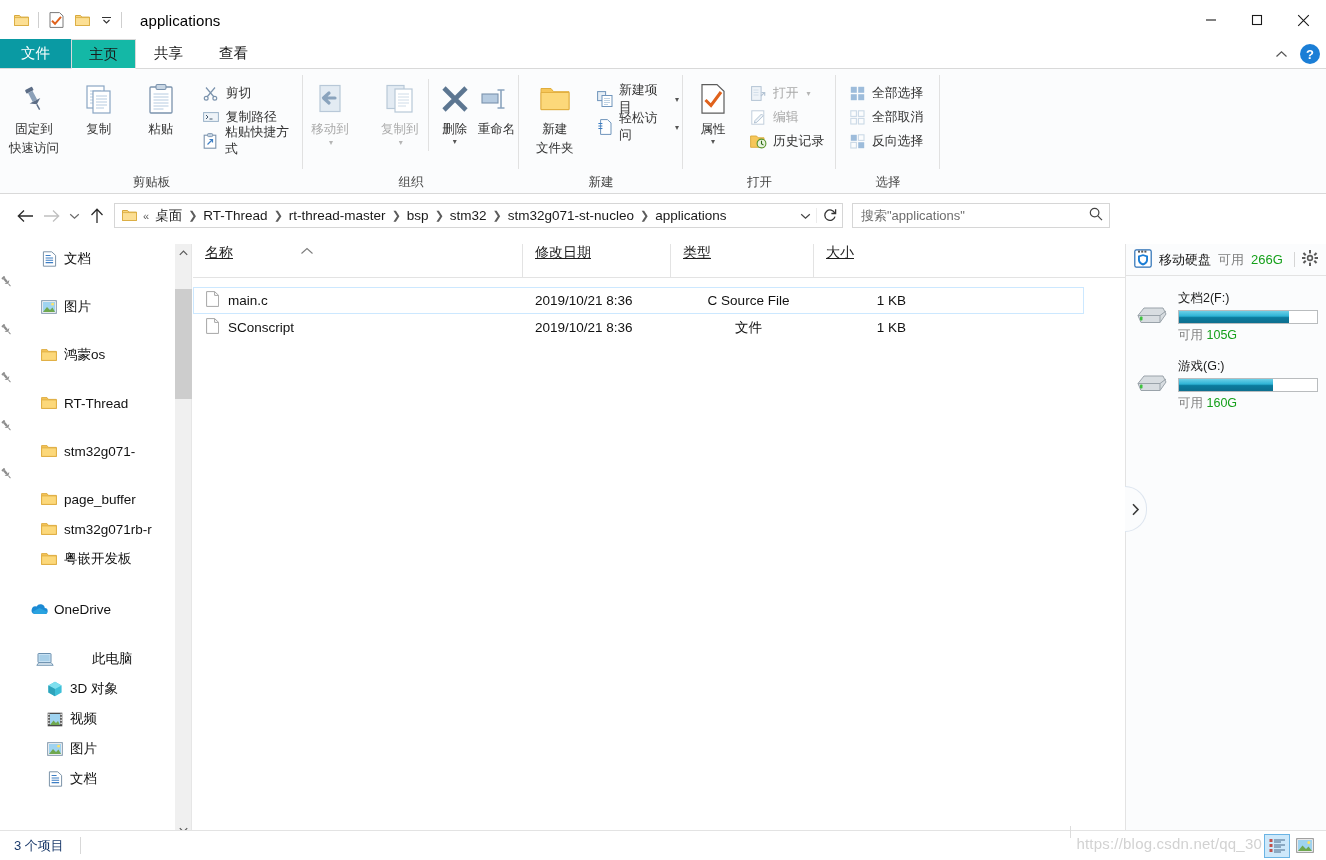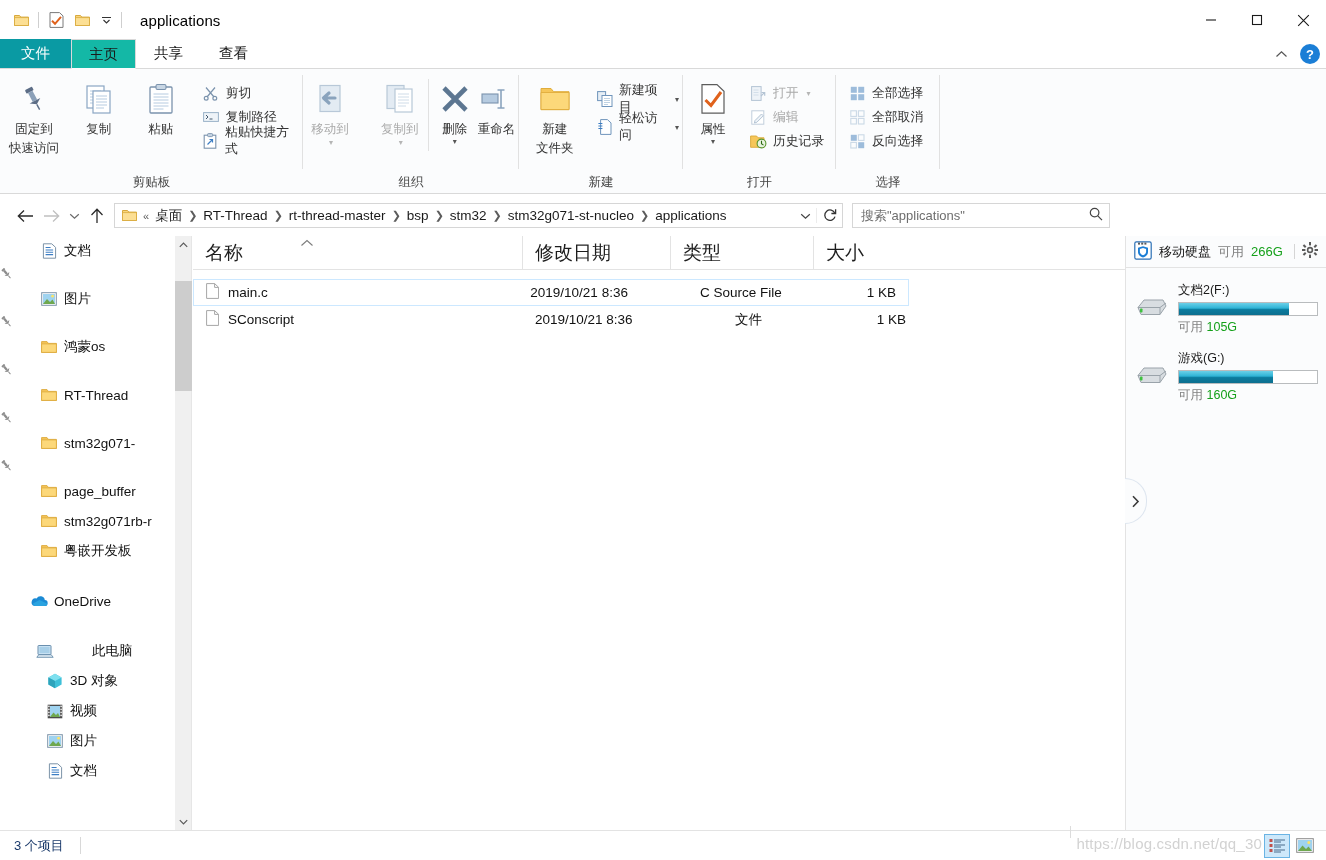--- a/index.html
+++ b/index.html
@@ -113,21 +113,21 @@
   .crumb-dd { width:22px; display:flex; align-items:center; justify-content:center; font-size:9px; color:#333;}
   .refresh { width:26px; display:flex; align-items:center; justify-content:center;
              border-left:1px solid #ececec; color:#333; }
   .searchbox {
     margin-left:9px; height:25px; width:258px; border:1px solid #d6d6d6; background:#fff;
     display:flex; align-items:center; padding:0 6px 0 8px;
   }
   .searchbox .sph { flex:1; font-size:13px; color:#6e6e6e; }
 
   
-  .body { position:absolute; left:0; top:236px; width:1326px; height:594px; background:#fff; }
+  .body { position:absolute; left:0; top:244px; width:1326px; height:594px; background:#fff; }
 
   
   .navpane {
     position:absolute; left:0; top:0; width:175px; height:594px;
     background:#fff; overflow:hidden;
   }
   .navscroll {
     position:absolute; left:175px; top:0; width:17px; height:594px;
     background:#f0f0f0; border-right:1px solid #e6e6e6;
   }
@@ -143,22 +143,22 @@
     font-size:13.5px; color:#111; white-space:nowrap;
   }
   .navitem .nicon { width:22px; display:flex; align-items:center; justify-content:center; flex:0 0 22px; }
   .navitem .nlabel { margin-left:4px; overflow:hidden; }
   .navrow { position:relative; }
   .indent2 { padding-left:38px; }
 
   
   .filepane { position:absolute; left:193px; top:0; width:932px; height:594px; background:#fff; }
   .colhdr { height:34px; display:flex; align-items:center; border-bottom:1px solid #e3e3e3; position:relative;}
-  .col { font-size:19px; color:#1d1d1d; padding-left:12px; display:flex; align-items:center; height:34px;
-         border-left:1px solid #e3e3e3; }
+  .col { font-size:14px; color:#1d1d1d; padding-left:12px; display:flex; align-items:flex-start; height:34px;
+         border-left:1px solid #e3e3e3;text-decoration:underline; }
   .col:first-child { border-left:none; }
   .sortmark { position:absolute; left:107px; top:2px; font-size:10px; color:#777; }
   .c-name { width:329px; }
   .c-date { width:148px; }
   .c-type { width:143px; }
   .c-size { width:104px; justify-content:flex-end; padding-right:12px; }
   .frow { height:27px; display:flex; align-items:center; font-size:13.5px; color:#111; }
   .frow.selected { border:1px solid #cce8ff; background:#ffffff; }
   .f-name { width:329px; display:flex; align-items:center; gap:9px; padding-left:12px; }
   .f-date { width:148px; padding-left:12px; }
@@ -905,21 +905,21 @@
         </div>
         <div class="col c-type">
           <span>类型</span>
         </div>
         <div class="col c-size" style="justify-content:flex-start;">
           <span>大小</span>
         </div>
       </div>
 
       <div style="padding-top:9px;">
-        <div class="frow selected" style="width:716px;">
+        <div class="frow selected" style="width:891px;">
           <div class="f-name">
             <span>
               <svg width="13" height="16" viewBox="0 0 13 16">
                   <path d="M0.6 0.6h8l4 3.7v11.1H0.6z" fill="#fff" stroke="#a6a6a6" stroke-width="1"></path>
                   <path d="M8.6 0.6v3.8h4" fill="none" stroke="#a6a6a6" stroke-width="1"></path>
                 </svg>
             </span>
             <span>main.c</span>
           </div>
           <div class="f-date">2019/10/21 8:36</div>

